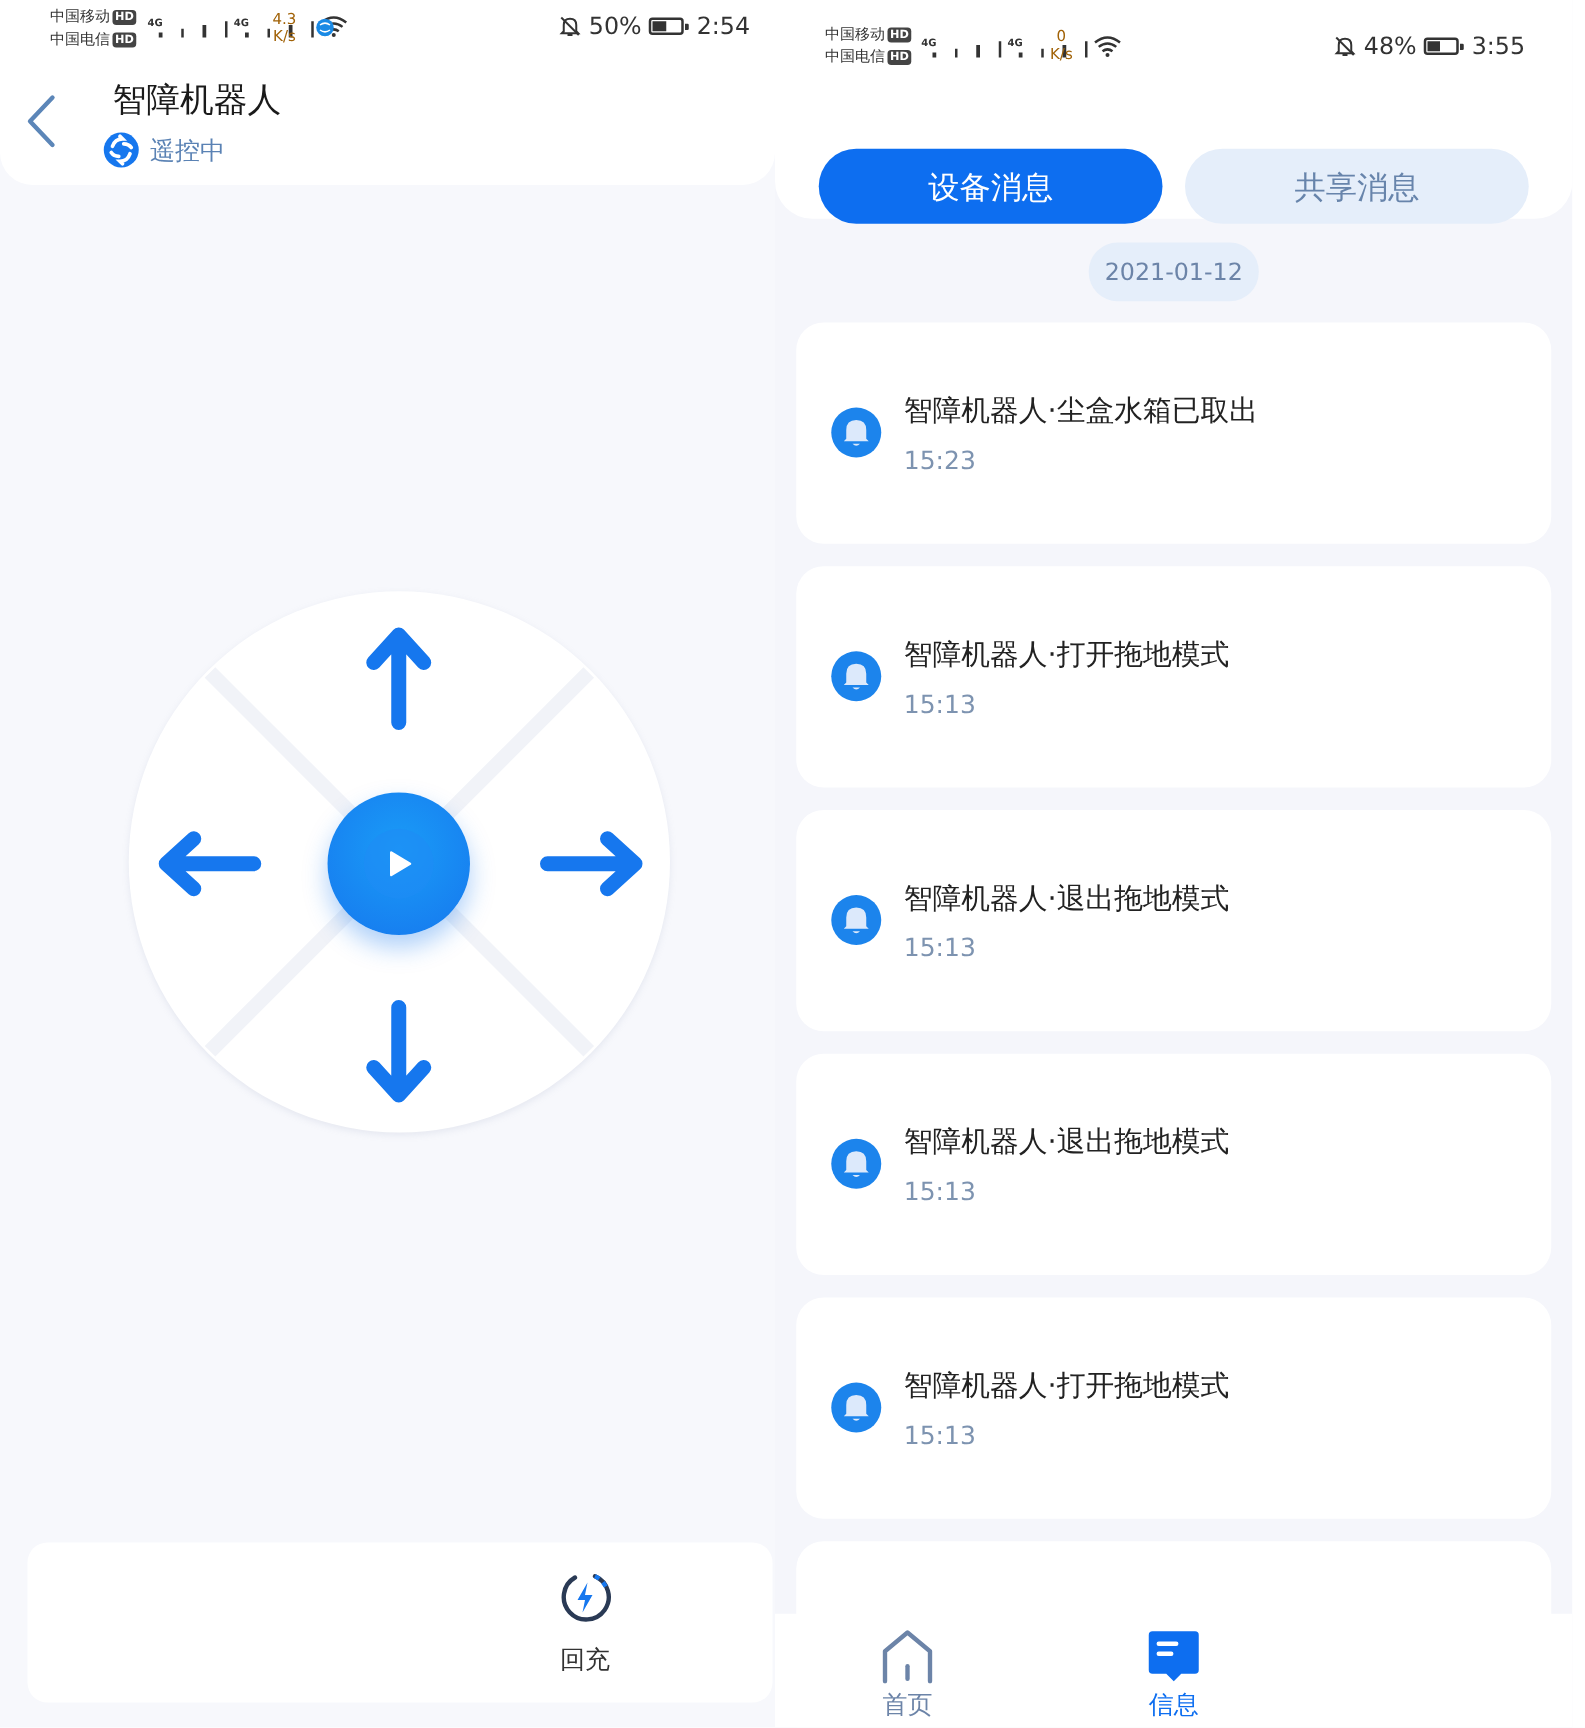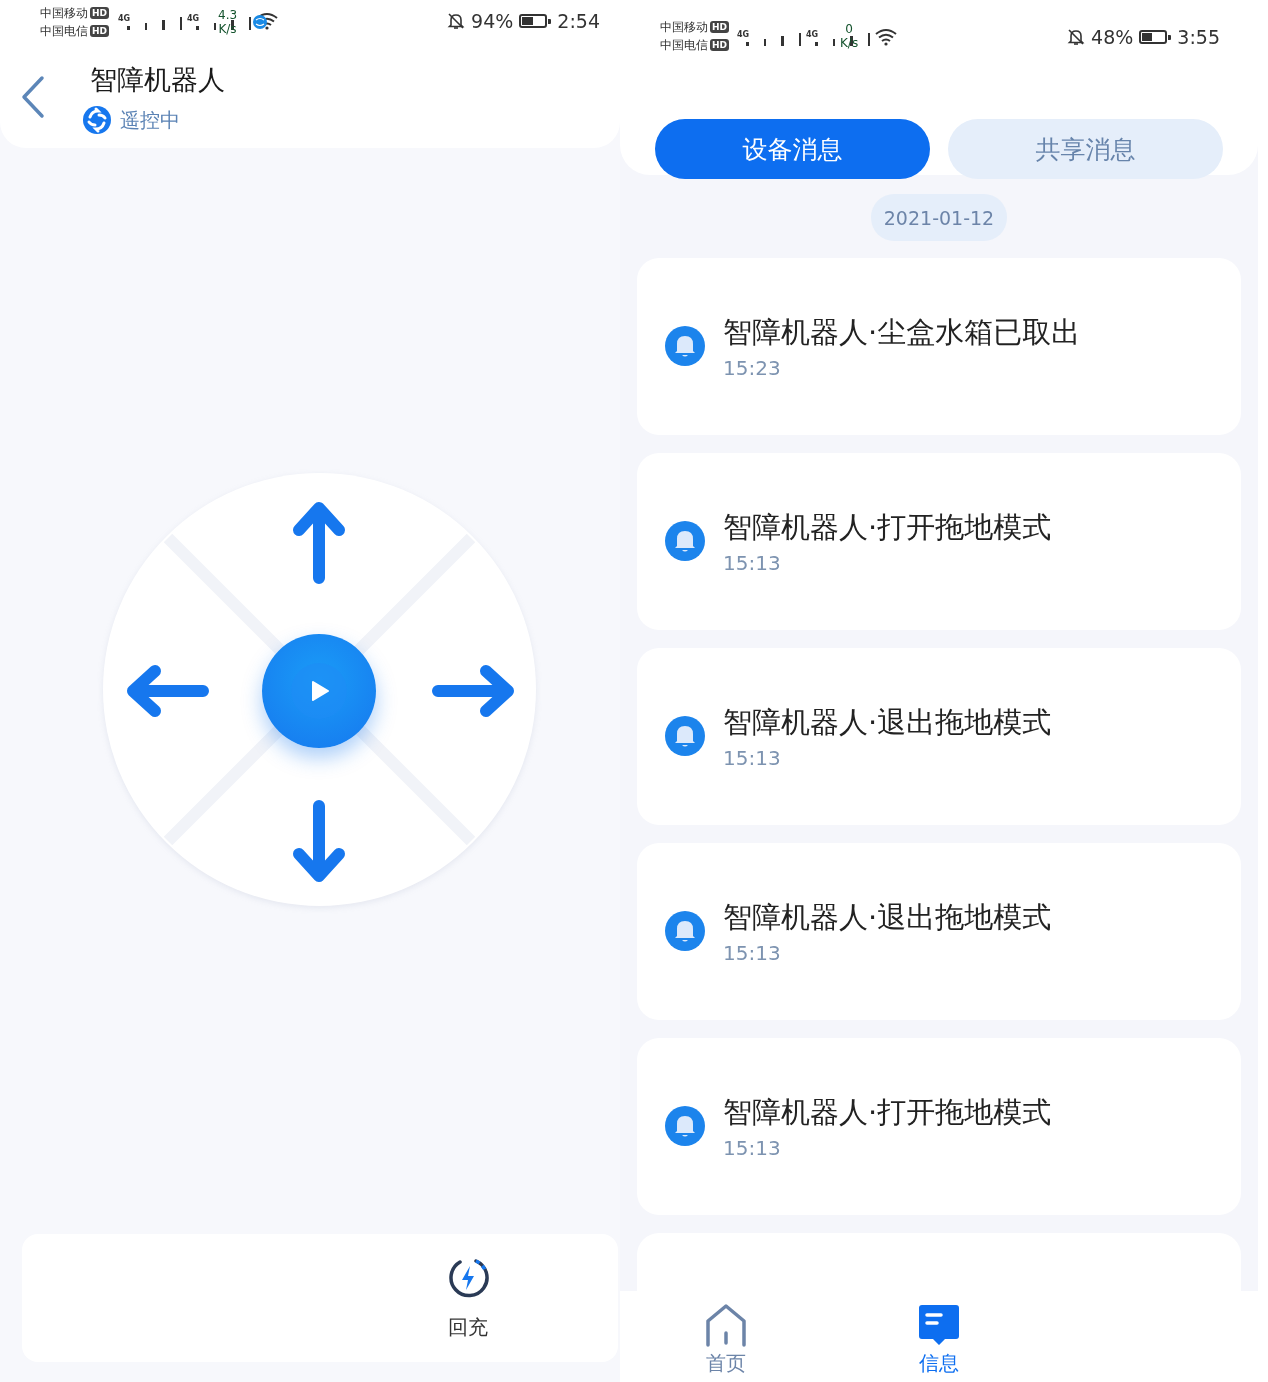--- a/index.html
+++ b/index.html
@@ -12,21 +12,21 @@
   .gap-right { position: absolute; left: 1258px; top: 0; width: 10px; height: 1382px; background: #ffffff; }
 
   
   .statusbar { position: absolute; left: 0; right: 0; height: 48px; }
   .sb-carriers { position: absolute; font-size: 12px; color: #333; line-height: 18px; }
   .hd { display: inline-block; background: #444; color: #fff; font-size: 9px; font-weight: bold; border-radius: 3px; padding: 0 2px; line-height: 12px; margin-left: 2px; vertical-align: 1px; }
   .sb-signal { position: absolute; display: flex; align-items: flex-end; gap: 5px; }
   .sig { display: flex; align-items: flex-end; gap: 15px; position: relative; padding-left: 9px; }
   .sig .lbl { position: absolute; left: 0; top: -3px; font-size: 8px; font-weight: bold; color: #333; }
   .sig i { display: block; width: 2.5px; background: #333; }
-  .sb-speed { position: absolute; font-size: 12px; color: #14532d; line-height: 14px; text-align: center; }
+  .sb-speed { position: absolute; font-size: 12px; color: #a16207; line-height: 14px; text-align: center; }
   .sb-right { position: absolute; display: flex; align-items: center; gap: 6px; font-size: 19px; color: #333; }
   .battery { width: 28px; height: 14px; border: 2px solid #333; border-radius: 3px; position: relative; }
   .battery .fill { position: absolute; left: 1px; top: 1px; bottom: 1px; background: #333; }
   .battery::after { content: ""; position: absolute; right: -6px; top: 3px; width: 3px; height: 5px; background: #333; border-radius: 0 1px 1px 0; }
 
   
   .left-header { position: absolute; left: 0; top: 0; width: 620px; height: 148px; background: #fff; border-radius: 0 0 26px 26px; }
   .back-btn { position: absolute; left: 18px; top: 74px; width: 34px; height: 46px; cursor: pointer; }
   .title { position: absolute; left: 90px; top: 62px; font-size: 27px; color: #1a1a1a; }
   .status-line { position: absolute; left: 82px; top: 105px; display: flex; align-items: center; gap: 8px; font-size: 20px; color: #5a82b4; }
@@ -50,21 +50,21 @@
   .right-header { position: absolute; left: 0; top: 0; width: 638px; height: 175px; background: #fff; border-radius: 0 0 30px 30px; }
   .seg-btn { position: absolute; top: 87px; height: 60px; border-radius: 30px; font-size: 25px; display: flex; align-items: center; justify-content: center; cursor: pointer; margin-top: 32px; }
   .seg-active { left: 35px; width: 275px; background: #0d6ef0; color: #fff; }
   .seg-inactive { left: 328px; width: 275px; background: #e5eefa; color: #6784ab; }
 
   .date-chip { position: absolute; left: 251px; top: 194px; width: 136px; height: 47px; border-radius: 23px; background: #e5eefa; color: #6c84a8; font-size: 19px; display: flex; align-items: center; justify-content: center; }
 
   .msg-card { position: absolute; left: 17px; width: 604px; height: 177px; background: #fff; border-radius: 22px; cursor: pointer; }
   .bell { position: absolute; left: 28px; top: 68px; width: 40px; height: 40px; border-radius: 50%; background: #1c84ec; }
   .bell svg { position: absolute; left: 8px; top: 7px; }
-  .msg-title { position: absolute; left: 86px; top: 55px; font-size: 29px; color: #222; white-space: nowrap; }
+  .msg-title { position: absolute; left: 86px; top: 55px; font-size: 23px; color: #222; white-space: nowrap; }
   .msg-time { position: absolute; left: 86px; top: 98px; font-size: 20px; color: #7d93b0; }
 
   .tabbar { position: absolute; left: 0; top: 1291px; width: 638px; height: 91px; background: #fff; }
   .tab { position: absolute; top: 0; width: 100px; height: 91px; cursor: pointer; }
   .tab .ic { position: absolute; left: 28px; top: 12px; width: 44px; height: 44px; }
   .tab .lbl { position: absolute; left: 0; right: 0; top: 59px; text-align: center; font-size: 20px; color: #6c84a8; }
   .tab.active .lbl { color: #0d6ef0; }
 </style>
 </head>
 <body>
@@ -105,21 +105,21 @@
       <svg style="position:absolute;left:252px;top:14px;" width="16" height="16" viewBox="0 0 16 16">
           <circle cx="8" cy="8" r="7" fill="#1a8ae5"></circle>
           <path d="M4 6 Q8 3 12 6 M4 10 Q8 13 12 10" stroke="#fff" stroke-width="1.2" fill="none"></path>
         </svg>
       <div class="sb-right" style="right:20px;top:10px;">
         <svg width="18" height="18" viewBox="0 0 18 18">
             <path d="M4 13 L4 8 Q4 3 9 3 Q14 3 14 8 L14 13 L15.5 14.5 L2.5 14.5 Z" stroke="#333" stroke-width="1.6" fill="none"></path>
             <path d="M7 16 L11 16" stroke="#333" stroke-width="1.6"></path>
             <path d="M2 2 L16 16" stroke="#333" stroke-width="1.6"></path>
           </svg>
-        <span>94%</span>
+        <span>50%</span>
         <div class="battery">
             <div class="fill" style="width:11px"></div>
           </div>
         <span style="margin-left:4px">2:54</span>
       </div>
     </div>
 
     <div class="back-btn">
       <svg width="34" height="46" viewBox="0 0 34 46">
           <path d="M24 4 L6 23 L24 42" stroke="#5c86b8" stroke-width="3.5" fill="none" stroke-linecap="round" stroke-linejoin="round"></path>

